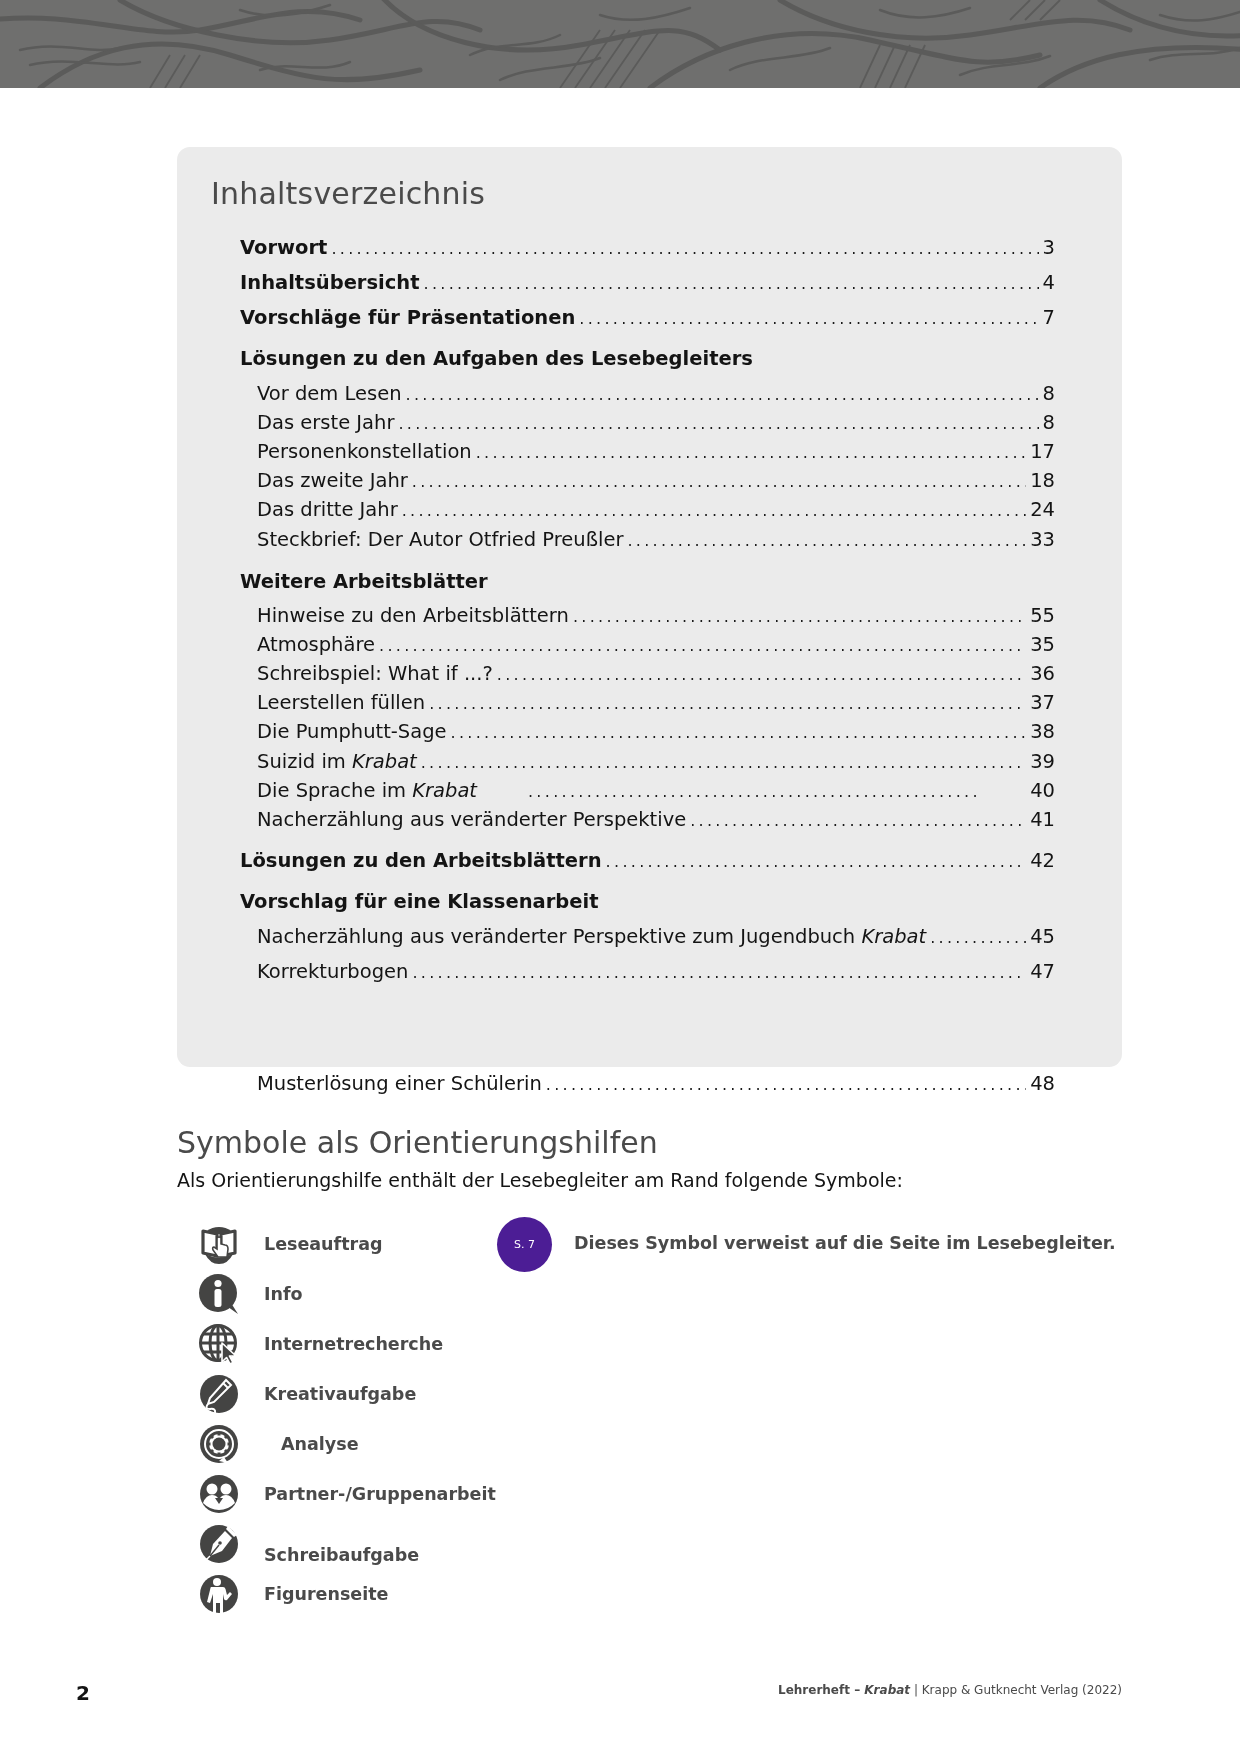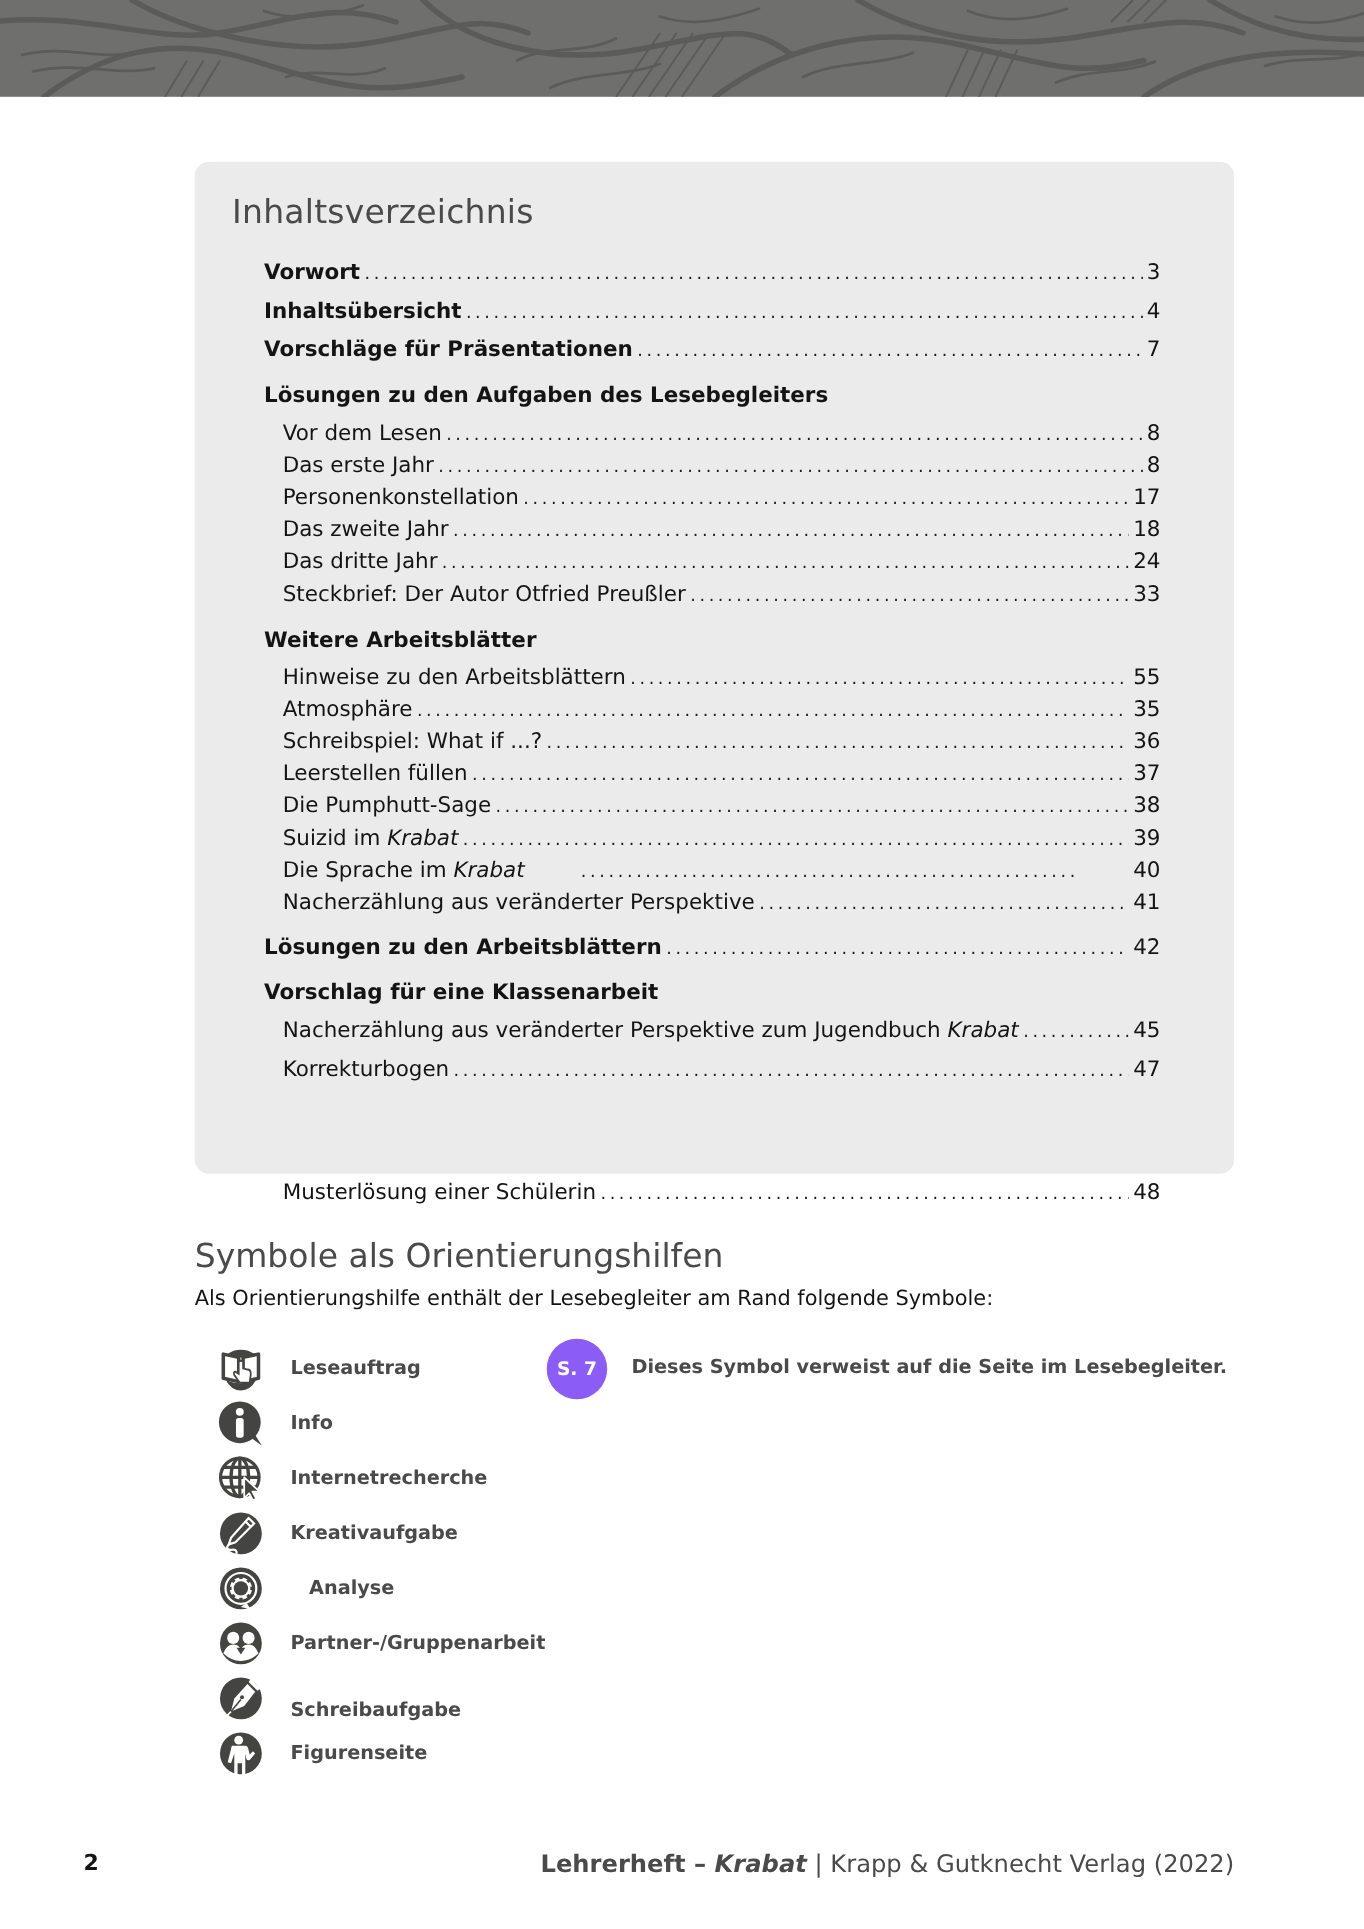--- a/index.html
+++ b/index.html
@@ -21,25 +21,25 @@
     .toc-row .dots { flex: 1 1 auto; overflow: hidden; white-space: nowrap; margin: 0 4px; font-weight: normal; letter-spacing: 3.3px; color: #1a1a1a; font-size: 16px; }
     .toc-row .pg { flex: 0 0 auto; text-align: right; font-weight: normal; min-width: 12px; }
 
     .sym-title { position: absolute; left: 177px; top: 1115px; font-size: 30px; color: #4a4a4a; font-weight: normal; margin-top: 10px; }
     .sym-intro { position: absolute; left: 177px; top: 1169px; font-size: 19px; color: #141414; }
 
     .sym-row { position: absolute; left: 198px; height: 42px; display: flex; align-items: center; }
     .sym-icon { width: 42px; height: 42px; flex: 0 0 42px; }
     .sym-label { margin-left: 24px; font-size: 17.5px; font-weight: bold; color: #4a4a4a; white-space: nowrap; }
 
-    .s7-badge { position: absolute; left: 497px; top: 1217px; width: 55px; height: 55px; border-radius: 50%; background: #8b5cf6; color: #ffffff; font-size: 17px; font-weight: bold; display: flex; align-items: center; justify-content: center; }
+    .s7-badge { position: absolute; left: 497px; top: 1217px; width: 55px; height: 55px; border-radius: 50%; background: #4c1d95; color: #ffffff; font-size: 11px; font-weight: normal; display: flex; align-items: center; justify-content: center; }
     .s7-text { position: absolute; left: 574px; top: 1233px; font-size: 17.5px; font-weight: bold; color: #4a4a4a; white-space: nowrap; }
 
     .footer-page { position: absolute; left: 76px; top: 1681px; font-size: 20px; font-weight: bold; color: #141414; }
-    .footer-credit { position: absolute; right: 118px; top: 1683px; font-size: 22px; color: #4a4a4a; white-space: nowrap; }
+    .footer-credit { position: absolute; right: 118px; top: 1683px; font-size: 12px; color: #4a4a4a; white-space: nowrap; }
     .footer-credit b { font-weight: bold; }
     .footer-credit i { font-style: italic; font-weight: bold; }
   </style>
 </head>
 <body>
 
 <div class="header-band">
   <svg width="1240" height="88" viewBox="0 0 1240 88">
     <g fill="none" stroke="#5b5b5a" stroke-width="5" stroke-linecap="round">
       <path d="M-10 20 C 80 10, 140 40, 200 30 S 300 0, 360 20"></path>

